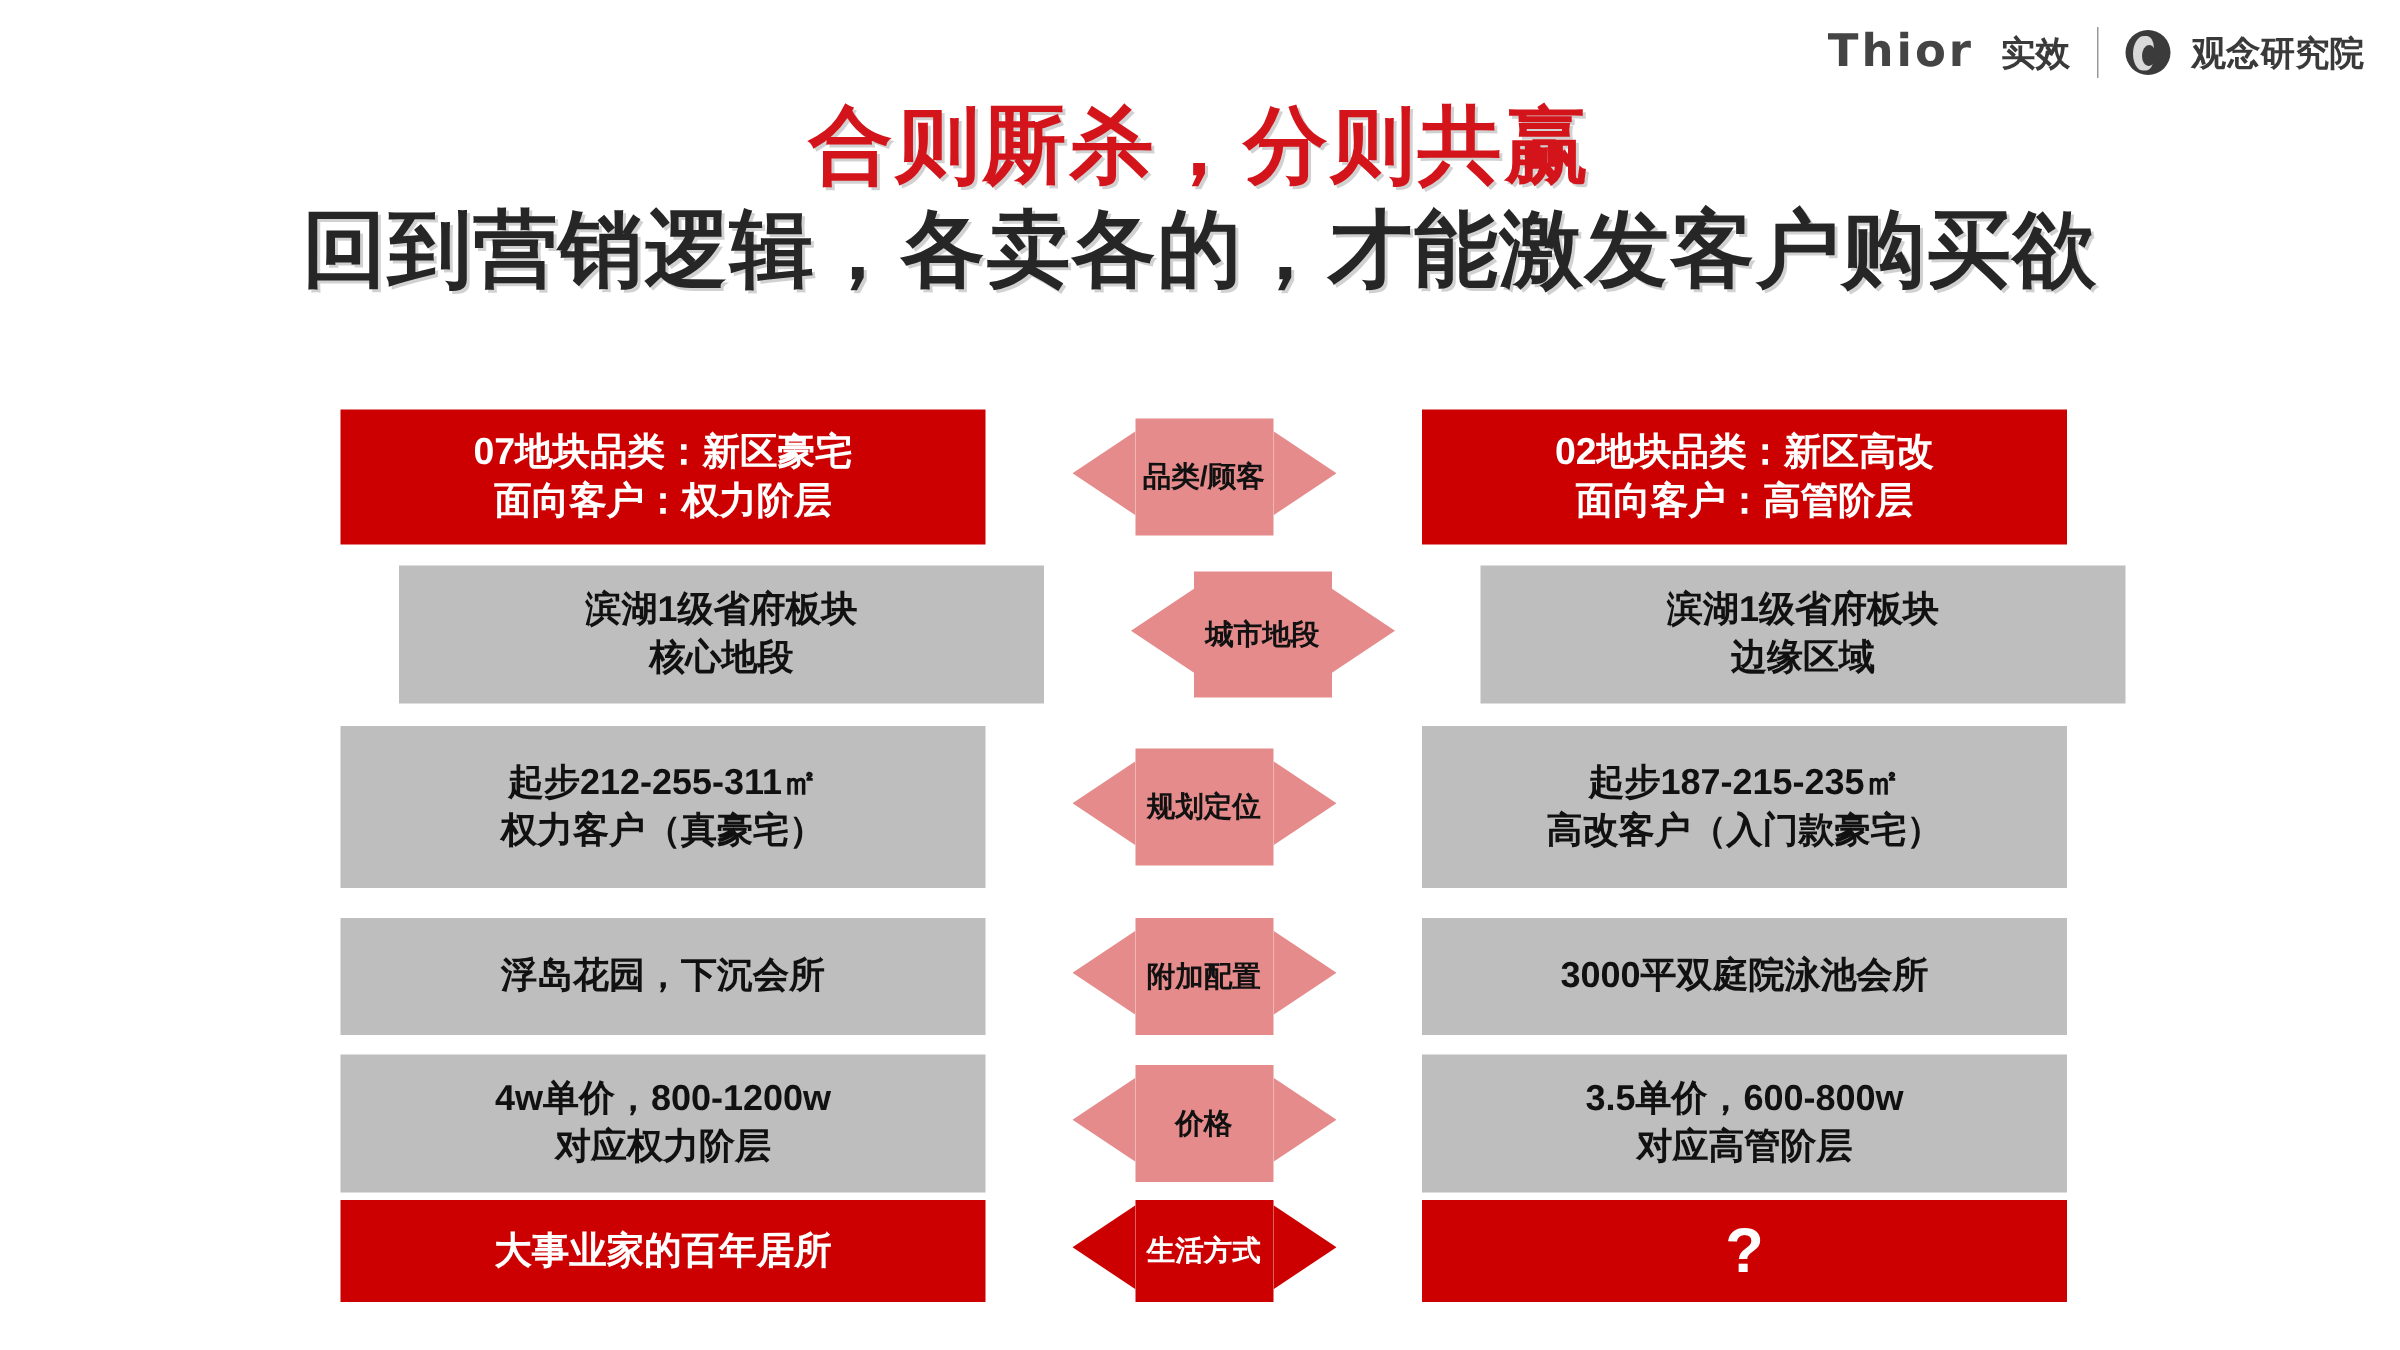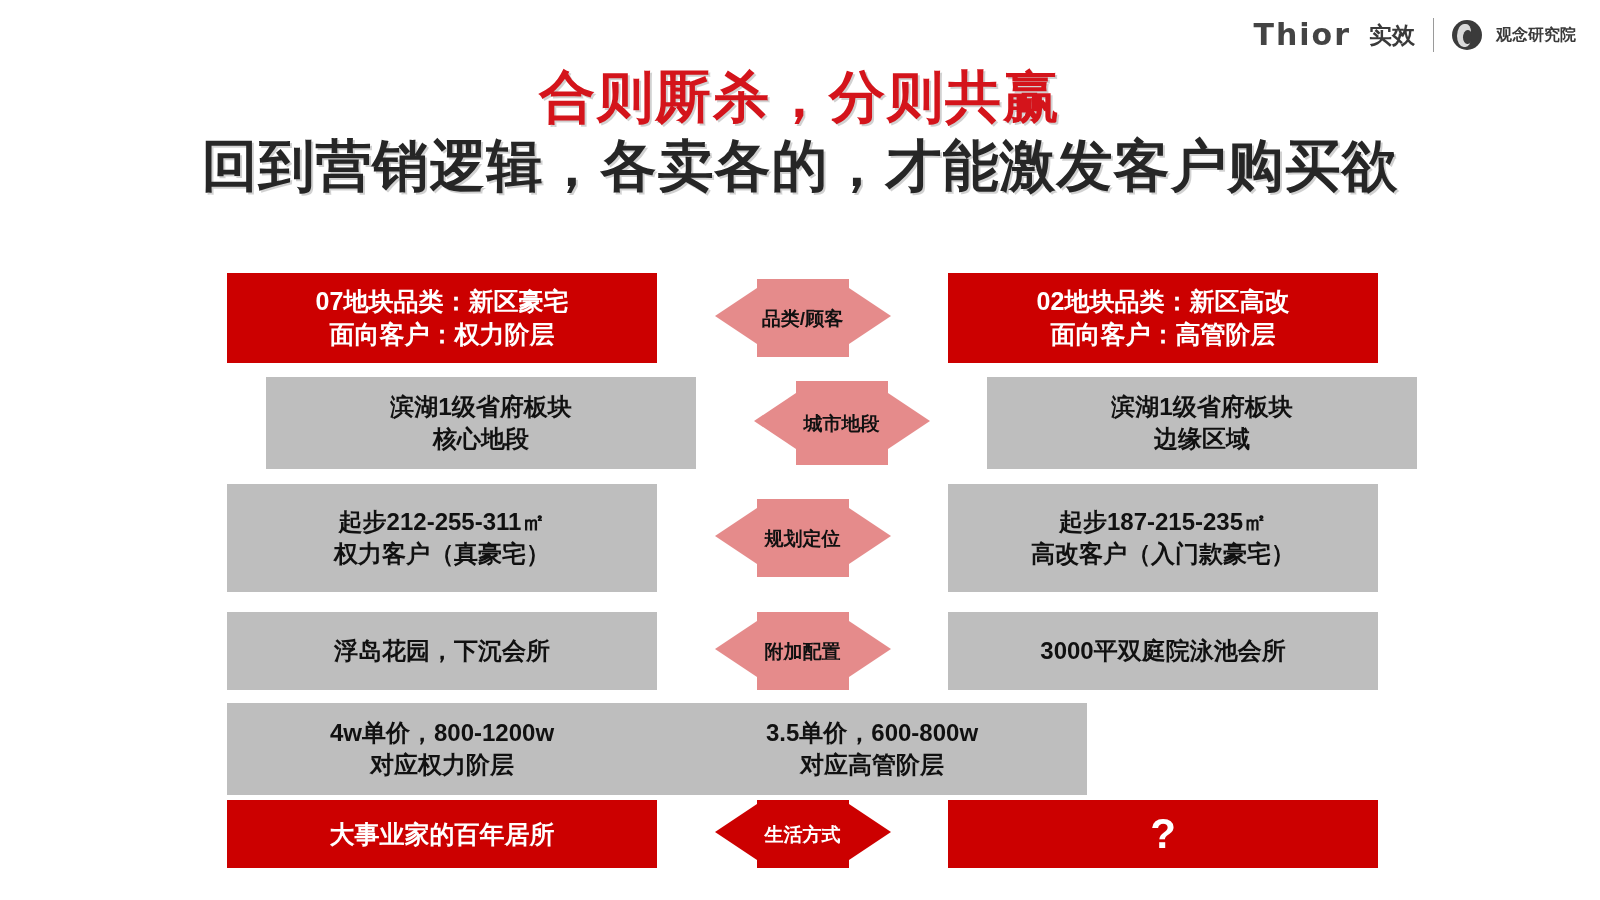--- a/index.html
+++ b/index.html
@@ -33,21 +33,21 @@
   #brand .face::after{
     content:"";position:absolute;left:5px;top:4px;
     width:14px;height:23px;border-radius:60% 40% 45% 55%;
     background:#d9d9d9;
   }
   #brand .face::before{
     content:"";position:absolute;left:11px;top:10px;
     width:9px;height:14px;border-radius:55% 45% 50% 50%;
     background:#3b3b3b;z-index:2;
   }
-  #brand .cn2{font-size:16px;font-weight:700;color:#3a3a3a;line-height:1;}
+  #brand .cn2{font-size:23px;font-weight:700;color:#3a3a3a;line-height:1;}
 
   
   #title-block{position:absolute;left:0;top:66px;width:1600px;text-align:center;}
   #title-main{
     font-size:56px;font-weight:700;color:#d4141b;letter-spacing:2px;
     line-height:1.1;margin:0;
     text-shadow:2px 2px 0 rgba(0,0,0,0.18);
   }
   #title-sub{
     font-size:56px;font-weight:700;color:#262626;letter-spacing:1px;
@@ -209,20 +209,31 @@
       </div>
       <div class="card right gray">
         <div class="ln">3000平双庭院泳池会所</div>
       </div>
     </div>
     <div class="row" style="top: 430px; height: 92px;">
       <div class="card left gray">
         <div class="ln">4w单价，800-1200w</div>
         <div class="ln">对应权力阶层</div>
       </div>
+      <div class="mid">
+        <div class="arrow pink">
+          <span class="head l"><svg viewBox="0 0 42 60" width="42" height="78">
+              <path d="M0,30 L42,2 L42,58 Z"></path>
+            </svg></span>
+          <div class="body" style="height: 78px;">价格</div>
+          <span class="head r"><svg viewBox="0 0 42 60" width="42" height="78">
+              <path d="M42,30 L0,2 L0,58 Z"></path>
+            </svg></span>
+        </div>
+      </div>
       <div class="card right gray">
         <div class="ln">3.5单价，600-800w</div>
         <div class="ln">对应高管阶层</div>
       </div>
     </div>
     <div class="row" style="top: 527px; height: 68px;">
       <div class="card left red">
         <div class="ln">大事业家的百年居所</div>
       </div>
       <div class="mid">

